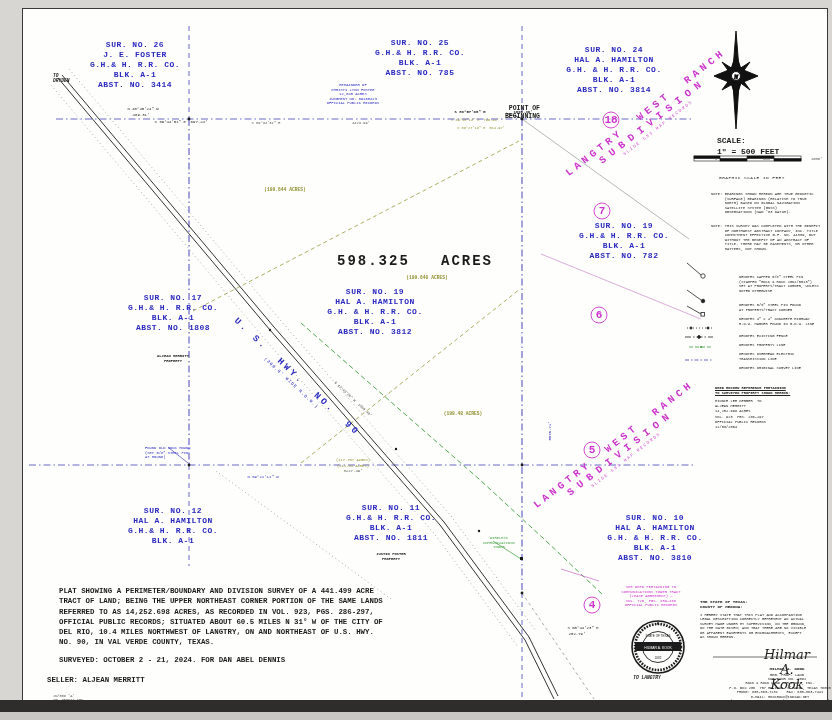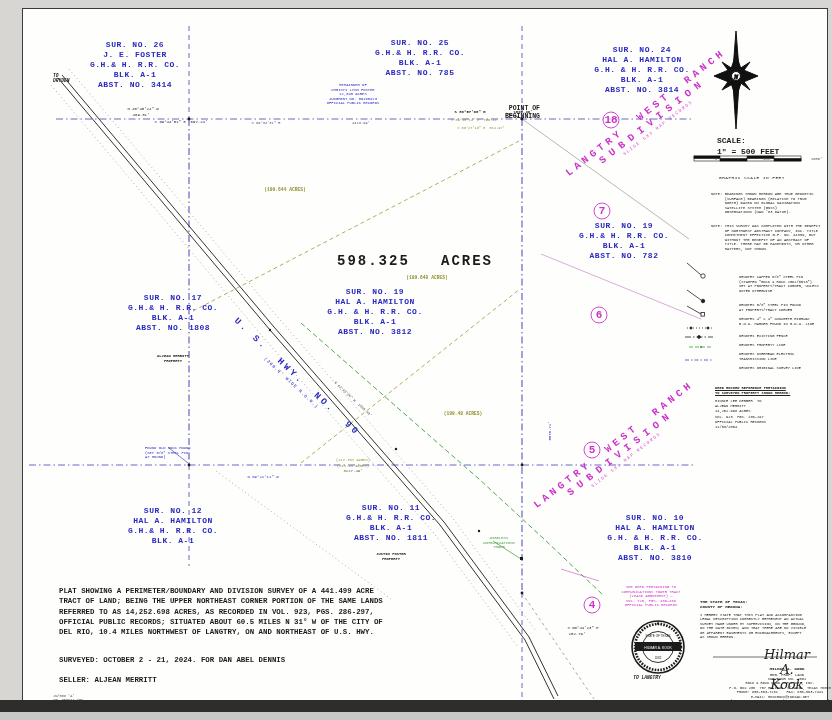--- a/index.html
+++ b/index.html
@@ -131,21 +131,21 @@
       <text x="657" y="636" font-size="3" text-anchor="middle" fill="#1c1c1c" font-family="Liberation Sans, sans-serif">STATE OF TEXAS</text>
       <text x="657" y="658" font-size="3" text-anchor="middle" fill="#1c1c1c" font-family="Liberation Sans, sans-serif">2082</text>
       <polygon points="657,620 658.5,624 657,623 655.5,624" fill="#1c1c1c"></polygon>
     </g>
 
     <line x1="712" y1="656" x2="816" y2="656" stroke="#333" stroke-width="0.7"></line>
   </svg>
 
   <div class="abs ctr survey blue" style="left:112px;top:31px;"><div class="ln">SUR. NO. 26</div><div class="ln">J. E. FOSTER</div><div class="ln">G.H.&amp; H. R.R. CO.</div><div class="ln">BLK. A-1</div><div class="ln">ABST. NO. 3414</div></div>
   <div class="abs ctr survey blue" style="left:365px;top:29px;margin-left:32px;"><div class="ln">SUR. NO. 25</div><div class="ln">G.H.&amp; H. R.R. CO.</div><div class="ln">BLK. A-1</div><div class="ln">ABST. NO. 785</div></div>
-  <div class="abs ctr survey blue" style="left:619px;top:36px;"><div class="ln">SUR. NO. 24</div><div class="ln">HAL A. HAMILTON</div><div class="ln">G.H. &amp; H. R.R. CO.</div><div class="ln">BLK. A-1</div><div class="ln">ABST. NO. 3814</div></div>
+  <div class="abs ctr survey blue" style="left:591px;top:36px;"><div class="ln">SUR. NO. 24</div><div class="ln">HAL A. HAMILTON</div><div class="ln">G.H. &amp; H. R.R. CO.</div><div class="ln">BLK. A-1</div><div class="ln">ABST. NO. 3814</div></div>
   <div class="abs ctr survey blue" style="left:601px;top:212px;"><div class="ln">SUR. NO. 19</div><div class="ln">G.H.&amp; H. R.R. CO.</div><div class="ln">BLK. A-1</div><div class="ln">ABST. NO. 782</div></div>
   <div class="abs ctr survey blue" style="left:150px;top:284px;"><div class="ln">SUR. NO. 17</div><div class="ln">G.H.&amp; H. R.R. CO.</div><div class="ln">BLK. A-1</div><div class="ln">ABST. NO. 1808</div></div>
   <div class="abs ctr survey blue" style="left:352px;top:278px;"><div class="ln">SUR. NO. 19</div><div class="ln">HAL A. HAMILTON</div><div class="ln">G.H. &amp; H. R.R. CO.</div><div class="ln">BLK. A-1</div><div class="ln">ABST. NO. 3812</div></div>
   <div class="abs ctr survey blue" style="left:150px;top:497px;"><div class="ln">SUR. NO. 12</div><div class="ln">HAL A. HAMILTON</div><div class="ln">G.H.&amp; H. R.R. CO.</div><div class="ln">BLK. A-1</div></div>
   <div class="abs ctr survey blue" style="left:368px;top:494px;"><div class="ln">SUR. NO. 11</div><div class="ln">G.H.&amp; H. R.R. CO.</div><div class="ln">BLK. A-1</div><div class="ln">ABST. NO. 1811</div></div>
   <div class="abs ctr survey blue" style="left:632px;top:504px;"><div class="ln">SUR. NO. 10</div><div class="ln">HAL A. HAMILTON</div><div class="ln">G.H. &amp; H. R.R. CO.</div><div class="ln">BLK. A-1</div><div class="ln">ABST. NO. 3810</div></div>
 
   <div class="abs ctr tiny blk" style="left:150px;top:345px;font-weight:bold;"><div class="ln">ALJEAN MERRITT</div><div class="ln">PROPERTY</div></div>
   <div class="abs ctr tiny blk" style="left:368px;top:543px;font-weight:bold;"><div class="ln">JUSTIN FOSTER</div><div class="ln">PROPERTY</div></div>
   <div class="abs ctr tiny blue" style="left:330px;top:74px;"><div class="ln">REMAINDER OF</div><div class="ln">CHRISTI LYNN FOSTER</div><div class="ln">12,045 ACRES</div><div class="ln">JUDGMENT NO. 09160423</div><div class="ln">OFFICIAL PUBLIC RECORDS</div></div>
@@ -269,23 +269,24 @@
         <div class="ln">11/03/2004</div>
       </div>
   </div>
 
   <div class="abs blk" style="left:36px;top:577px;font-size:7.4px;font-weight:bold;line-height:10.3px;">
       <div class="ln">PLAT SHOWING A PERIMETER/BOUNDARY AND DIVISION SURVEY OF A 441.499 ACRE</div>
       <div class="ln">TRACT OF LAND; BEING THE UPPER NORTHEAST CORNER PORTION OF THE SAME LANDS</div>
       <div class="ln">REFERRED TO AS 14,252.698 ACRES, AS RECORDED IN VOL. 923, PGS. 286-297,</div>
       <div class="ln">OFFICIAL PUBLIC RECORDS; SITUATED ABOUT 60.5 MILES N 31° W OF THE CITY OF</div>
       <div class="ln">DEL RIO, 10.4 MILES NORTHWEST OF LANGTRY, ON AND NORTHEAST OF U.S. HWY.</div>
+      <div class="ln">NO. 90, IN VAL VERDE COUNTY, TEXAS.</div>
     </div>
   <div class="abs blk" style="left:36px;top:647px;font-size:7.4px;font-weight:bold;white-space:pre;">SURVEYED: OCTOBER 2 - 21, 2024. FOR DAN ABEL DENNIS</div>
-  <div class="abs blk" style="left:36px;top:667px;font-size:7.4px;font-weight:bold;white-space:pre;">SELLER: ALJEAN MERRITT</div>
+  <div class="abs blk" style="left:24px;top:667px;font-size:7.4px;font-weight:bold;white-space:pre;">SELLER: ALJEAN MERRITT</div>
   <div class="abs gry" style="left:30px;top:685px;font-size:3.6px;line-height:4.2px;">
       <div class="ln">JN/508 'A'</div>
       <div class="ln">ABL DENNIS TRV</div>
     </div>
 
   <div class="abs" style="left:677px;top:591px;">
     <div class="tiny blk" style="font-size:4.2px;line-height:5px;font-weight:bold;">THE STATE OF TEXAS:</div>
     <div class="tiny blk" style="font-size:4.2px;line-height:5px;font-weight:bold;">COUNTY OF MEDINA:</div>
     <div class="tiny blk" style="margin-top:3px;font-size:3.7px;line-height:4.4px;"><div class="ln">I HEREBY STATE THAT THIS PLAT AND ACCOMPANYING</div><div class="ln">LEGAL DESCRIPTION CORRECTLY REPRESENT AN ACTUAL</div><div class="ln">SURVEY MADE UNDER MY SUPERVISION, ON THE GROUND,</div><div class="ln">ON THE DATE GIVEN; AND THAT THERE ARE NO VISIBLE</div><div class="ln">OR APPARENT EASEMENTS OR ENCROACHMENTS, EXCEPT</div><div class="ln">AS SHOWN HEREON.</div></div>
   </div>

